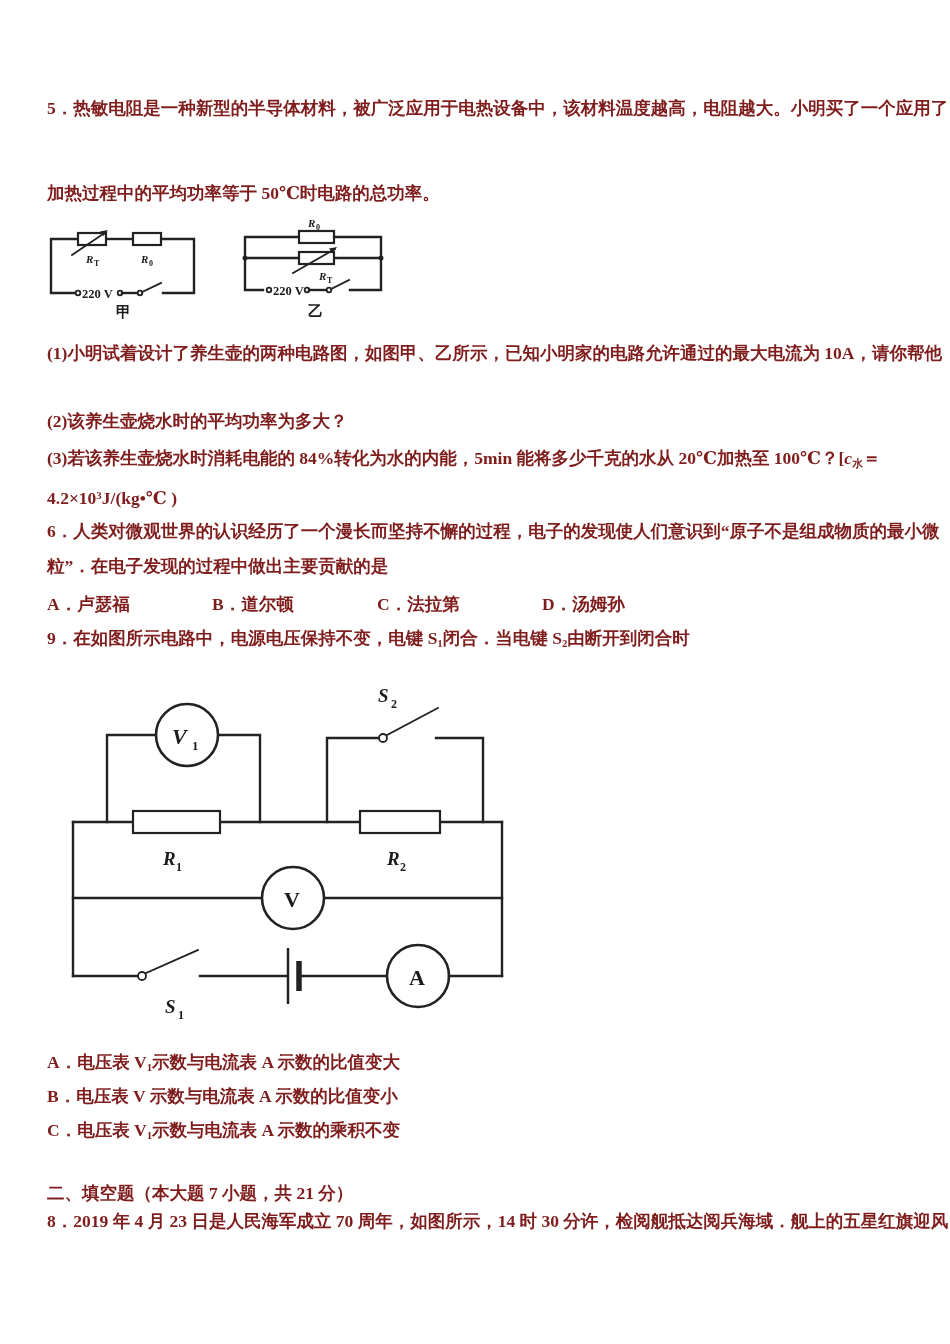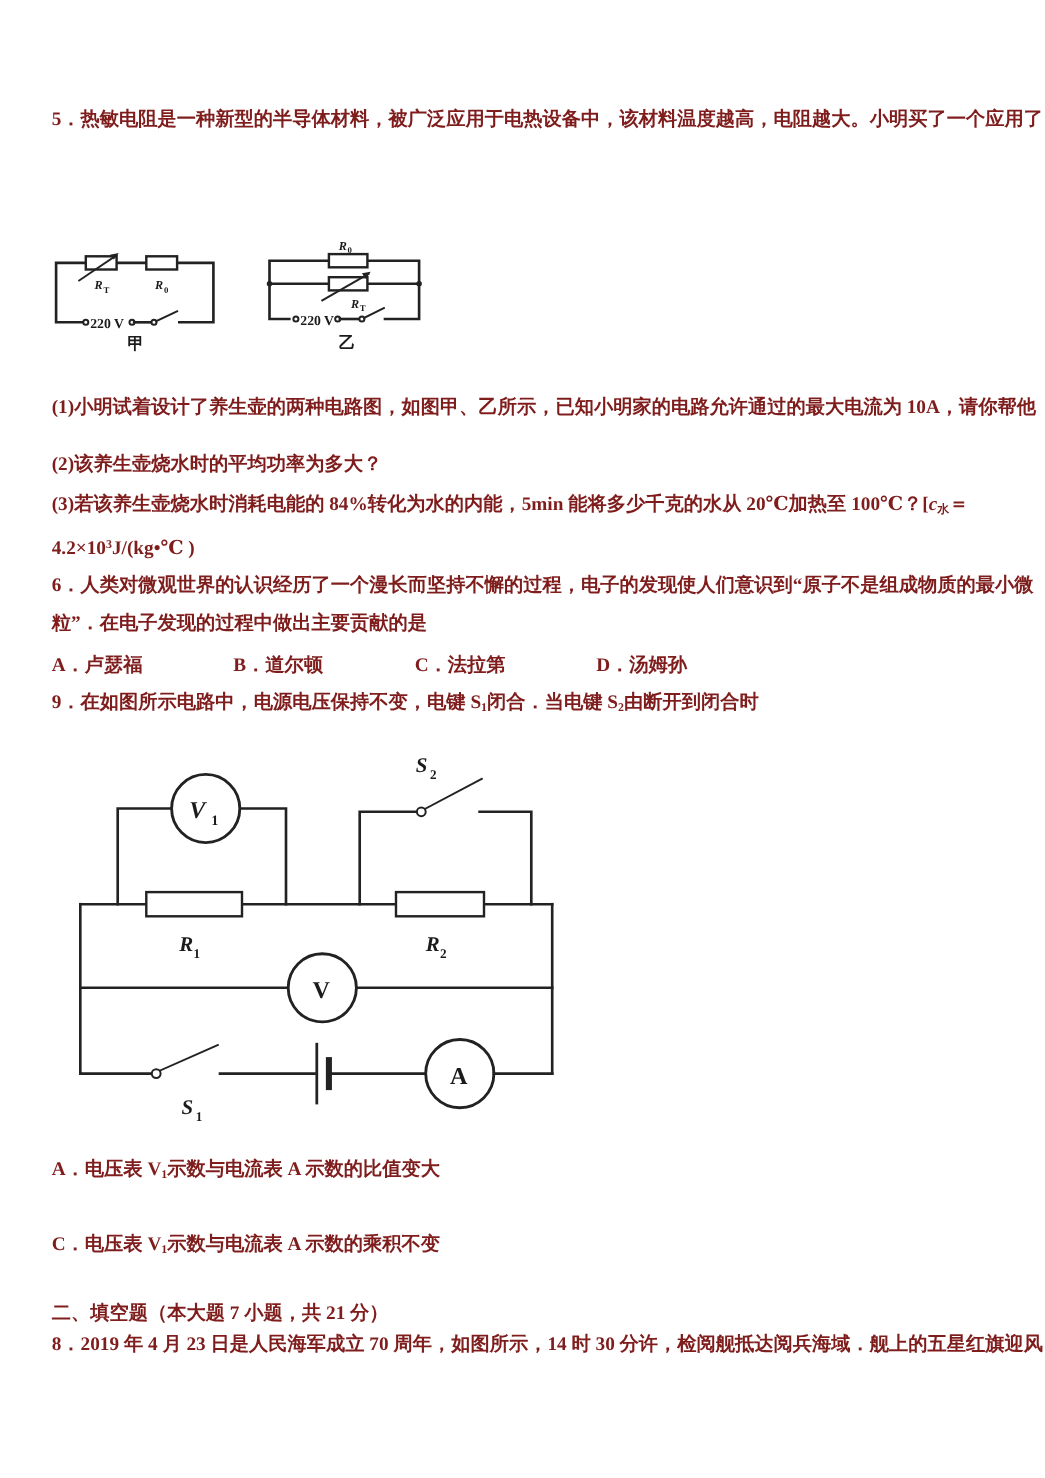--- a/index.html
+++ b/index.html
@@ -39,20 +39,21 @@
   .term{fill:#ffffff;stroke:#222;stroke-width:1.8;}
   .dot{fill:#222;stroke:none;}
   .arrow{fill:#222;stroke:none;}
 </style>
 </head>
 <body>
 
 <div class="page">
 
   <div class="tline" style="top:98px"><span class="run-plain">5．热敏电阻是一种新型的半导体材料，被广泛应用于电热设备中，该材料温度越高，电阻越大。小明买了一个应用了</span></div>
+  <div class="tline" style="top:183px"><span class="run-plain">加热过程中的平均功率等于 50℃时电路的总功率。</span></div>
 
   <svg style="left:45px;top:227px" width="155" height="93" viewBox="0 0 155 93">
     <polyline class="wire" points="33,12 6,12 6,66 31,66"></polyline>
     <line class="wire" x1="61" y1="12" x2="88" y2="12"></line>
     <polyline class="wire" points="116,12 149,12 149,66 118,66"></polyline>
     <rect class="rbox" x="33" y="6" width="28" height="12"></rect>
     <line class="wire-thin" x1="27" y1="28" x2="61" y2="5"></line>
     <polygon class="arrow" points="63,3 58.5,9 55,4.5"></polygon>
     <rect class="rbox" x="88" y="6" width="28" height="12"></rect>
     <text class="lbl-i" x="41" y="36" font-size="11">R</text>
@@ -85,21 +86,21 @@
     <text x="90" y="67" font-size="8">T</text>
     <circle class="term" cx="32" cy="74" r="2.3"></circle>
     <text x="36" y="79" font-size="12.5">220 V</text>
     <circle class="term" cx="70" cy="74" r="2.3"></circle>
     <line class="wire" x1="72" y1="74" x2="90" y2="74"></line>
     <circle class="term" cx="92" cy="74" r="2.3"></circle>
     <line class="wire-thin" x1="94" y1="73" x2="112" y2="64"></line>
     <text x="71" y="100" font-size="15">乙</text>
   </svg>
 
-  <div class="tline" style="top:359px"><span class="run-plain">(1)小明试着设计了养生壶的两种电路图，如图甲、乙所示，已知小明家的电路允许通过的最大电流为 10A，请你帮他</span></div>
+  <div class="tline" style="top:343px"><span class="run-plain">(1)小明试着设计了养生壶的两种电路图，如图甲、乙所示，已知小明家的电路允许通过的最大电流为 10A，请你帮他</span></div>
   <div class="tline" style="top:411px"><span class="run-plain">(2)该养生壶烧水时的平均功率为多大？</span></div>
   <div class="tline" style="top:448px"><span class="run-plain">(3)若该养生壶烧水时消耗电能的 84%转化为水的内能，5min 能将多少千克的水从 20℃加热至 100℃？[</span><span class="run-i">c</span><span class="run-sub">水</span><span class="run-plain">＝</span></div>
   <div class="tline" style="top:485px"><span class="run-plain">4.2×10</span><span class="run-sup">3</span><span class="run-plain">J/(kg•℃ )</span></div>
 
   <div class="tline" style="top:521px"><span class="run-plain">6．人类对微观世界的认识经历了一个漫长而坚持不懈的过程，电子的发现使人们意识到“原子不是组成物质的最小微</span></div>
   <div class="tline" style="top:556px"><span class="run-plain">粒”．在电子发现的过程中做出主要贡献的是</span></div>
   <div class="tline" style="top:594px;left:47px;width:160px">A．卢瑟福</div>
   <div class="tline" style="top:594px;left:212px;width:160px">B．道尔顿</div>
   <div class="tline" style="top:594px;left:377px;width:160px">C．法拉第</div>
   <div class="tline" style="top:594px;left:542px;width:160px">D．汤姆孙</div>
@@ -145,18 +146,19 @@
     <line class="wire" x1="135" y1="298" x2="221" y2="298"></line>
     <line x1="223" y1="270" x2="223" y2="326" stroke="#222" stroke-width="2.5"></line>
     <line x1="234" y1="283" x2="234" y2="313" stroke="#222" stroke-width="5.5"></line>
     <line class="wire" x1="237" y1="298" x2="322" y2="298"></line>
     <circle class="meter" cx="353" cy="298" r="31"></circle>
     <text x="344" y="307" font-size="22">A</text>
     <line class="wire" x1="384" y1="298" x2="437" y2="298"></line>
   </svg>
 
   <div class="tline" style="top:1052px"><span class="run-plain">A．电压表 V</span><span class="run-sub">1</span><span class="run-plain">示数与电流表 A 示数的比值变大</span></div>
+  <div class="tline" style="top:1086px"><span class="run-plain">B．电压表 V 示数与电流表 A 示数的比值变小</span></div>
   <div class="tline" style="top:1120px"><span class="run-plain">C．电压表 V</span><span class="run-sub">1</span><span class="run-plain">示数与电流表 A 示数的乘积不变</span></div>
 
   <div class="tline" style="top:1183px">二、填空题（本大题 7 小题，共 21 分）</div>
   <div class="tline" style="top:1211px"><span class="run-plain">8．2019 年 4 月 23 日是人民海军成立 70 周年，如图所示，14 时 30 分许，检阅舰抵达阅兵海域．舰上的五星红旗迎风</span></div>
 
 </div>
 
 </body></html>

